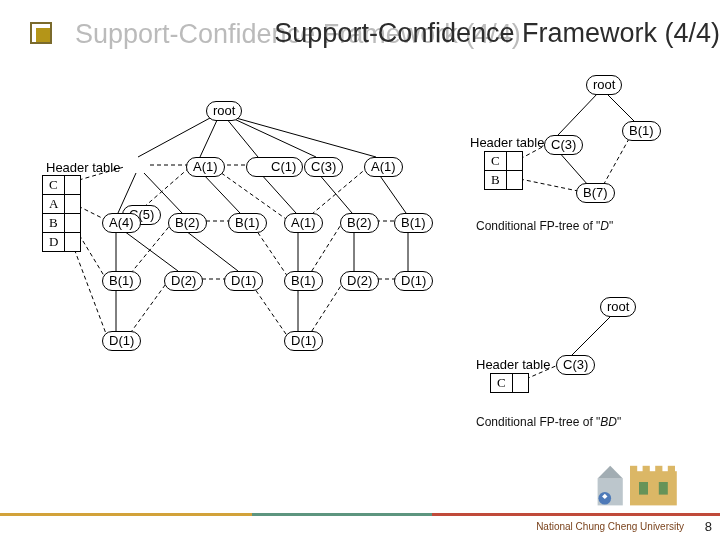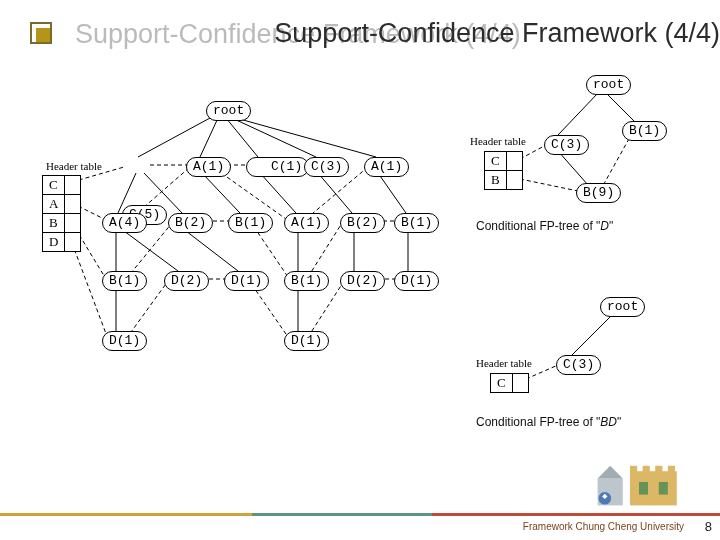--- a/index.html
+++ b/index.html
@@ -38,28 +38,28 @@
     position: relative;
     width: 720px;
     height: 440px;
   }
   
   .node {
     position: absolute;
     border: 1px solid #000;
     border-radius: 12px;
     padding: 1px 6px 2px 6px;
-    font-family: Liberation Mono, monospace;
+    font-family: Liberation Sans, sans-serif;
     font-size: 13px;
     background: #fff;
   }
   .plain {
     position: absolute;
-    font-family: Liberation Serif, serif;
-    font-size: 11px;
+    font-family: Liberation Sans, sans-serif;
+    font-size: 13px;
   }
   .htable {
     position: absolute;
     border-collapse: collapse;
     font-family: "Times New Roman", serif;
     font-size: 13px;
     background:#fff;
   }
   .htable td {
     border: 1px solid #000;
@@ -252,21 +252,21 @@
           <td></td>
         </tr>
   <tr>
           <td>B</td>
           <td></td>
         </tr>
 </tbody>
     </table>
 <span class="node" style="left:544px; top:80px;">C(3)</span>
 <span class="node" style="left:622px; top:66px;">B(1)</span>
-<span class="node" style="left:576px; top:128px;">B(9)</span>
+<span class="node" style="left:576px; top:128px;">B(7)</span>
 
 <div class="caption" style="left:476px; top:164px;">
   <span>Conditional FP-tree of "</span><span class="cap-it">D</span><span>"</span>
 </div>
 
 <span class="node" style="left:600px; top:242px;">root</span>
 <span class="plain" style="left:476px; top:302px;">Header table</span>
 <table class="htable" style="left:490px; top:318px;">
   <tbody>
         <tr>
@@ -290,14 +290,14 @@
   <rect x="40" y="18" width="52" height="38" fill="#d9b15a"></rect>
   <rect x="40" y="12" width="8" height="8" fill="#d9b15a"></rect>
   <rect x="54" y="12" width="8" height="8" fill="#d9b15a"></rect>
   <rect x="68" y="12" width="8" height="8" fill="#d9b15a"></rect>
   <rect x="82" y="12" width="8" height="8" fill="#d9b15a"></rect>
   <rect x="50" y="30" width="10" height="14" fill="#5a8a4a"></rect>
   <rect x="72" y="30" width="10" height="14" fill="#5a8a4a"></rect>
   <circle cx="12" cy="48" r="7" fill="#3f6fb3"></circle>
   <path d="M9 46 l3 -3 l3 3 l-3 3 z" fill="#fff"></path>
 </svg>
-<span class="footer-brand">Framework Chung Cheng University</span>
+<span class="footer-brand">National Chung Cheng University</span>
 <span class="page-num">8</span>
 
 </body></html>

